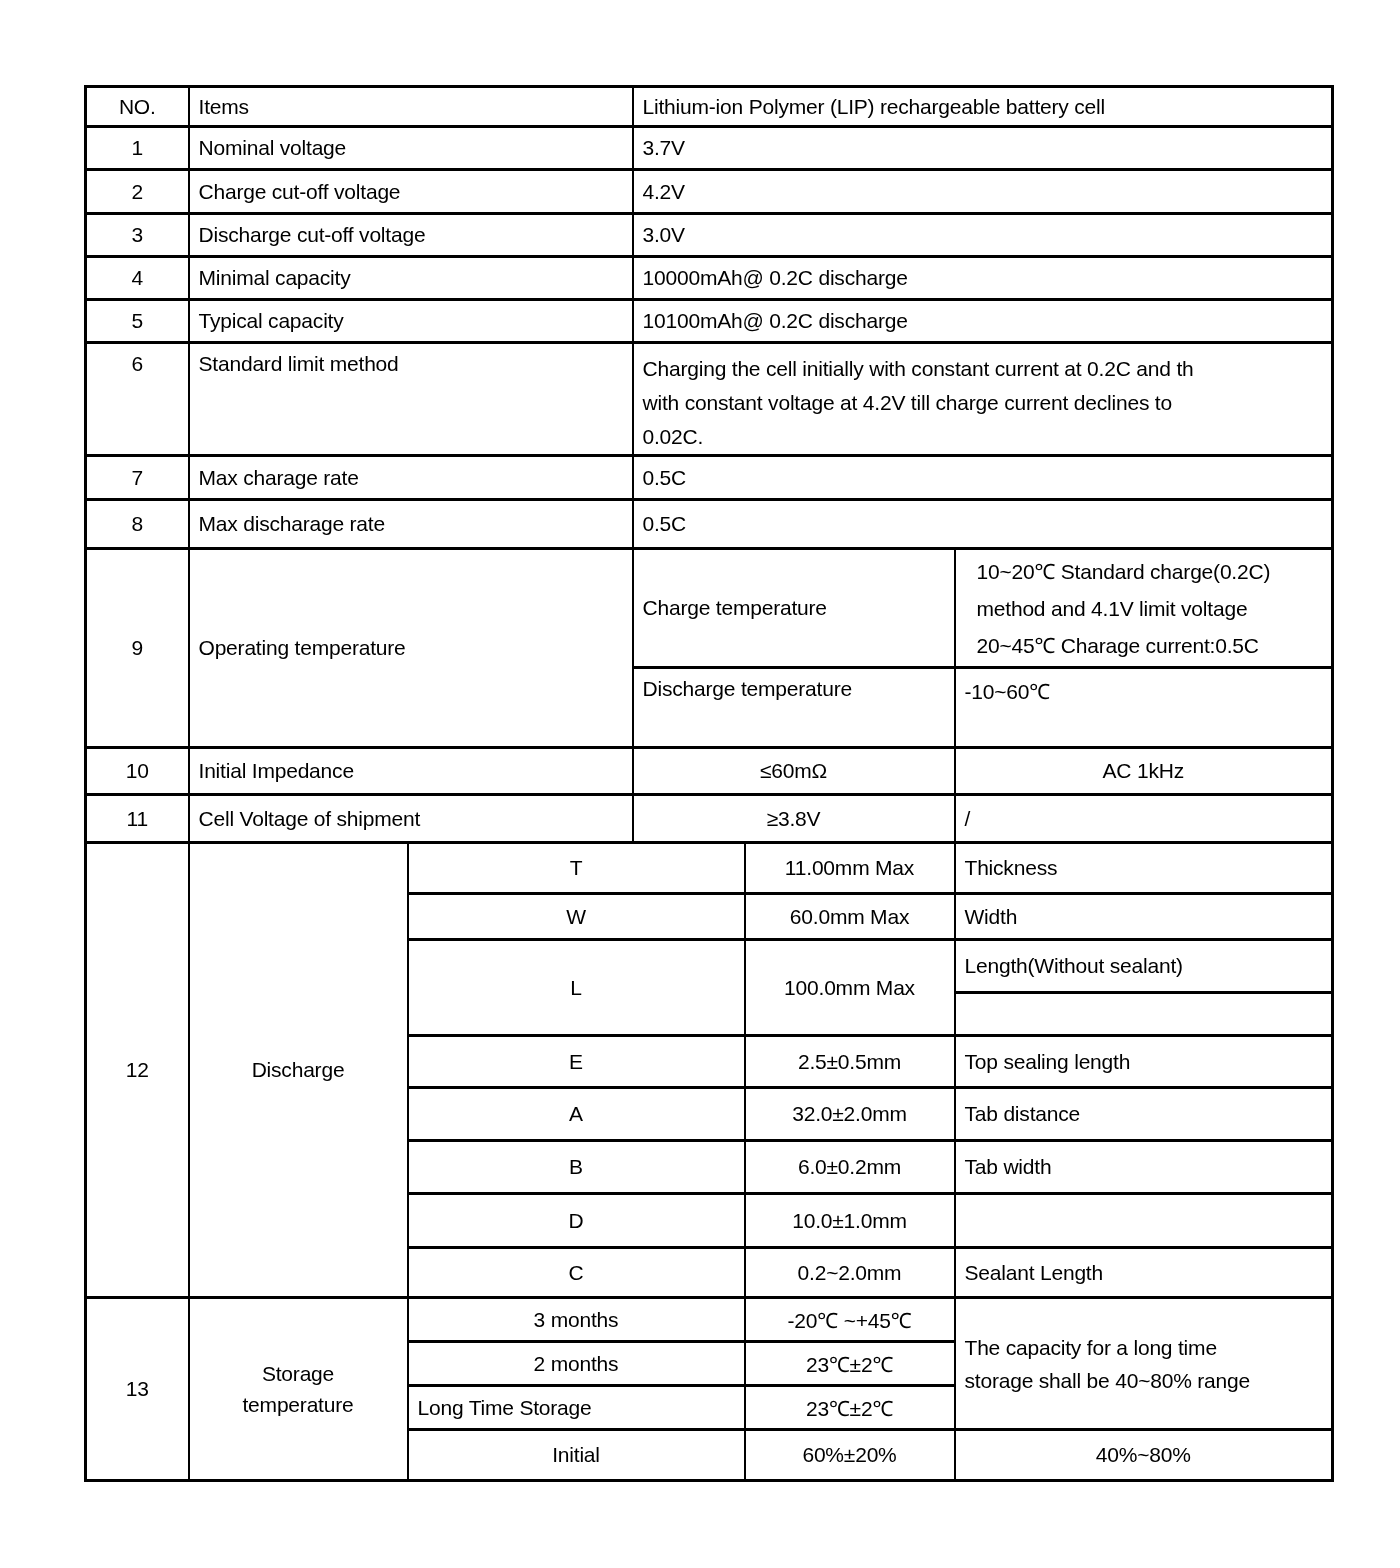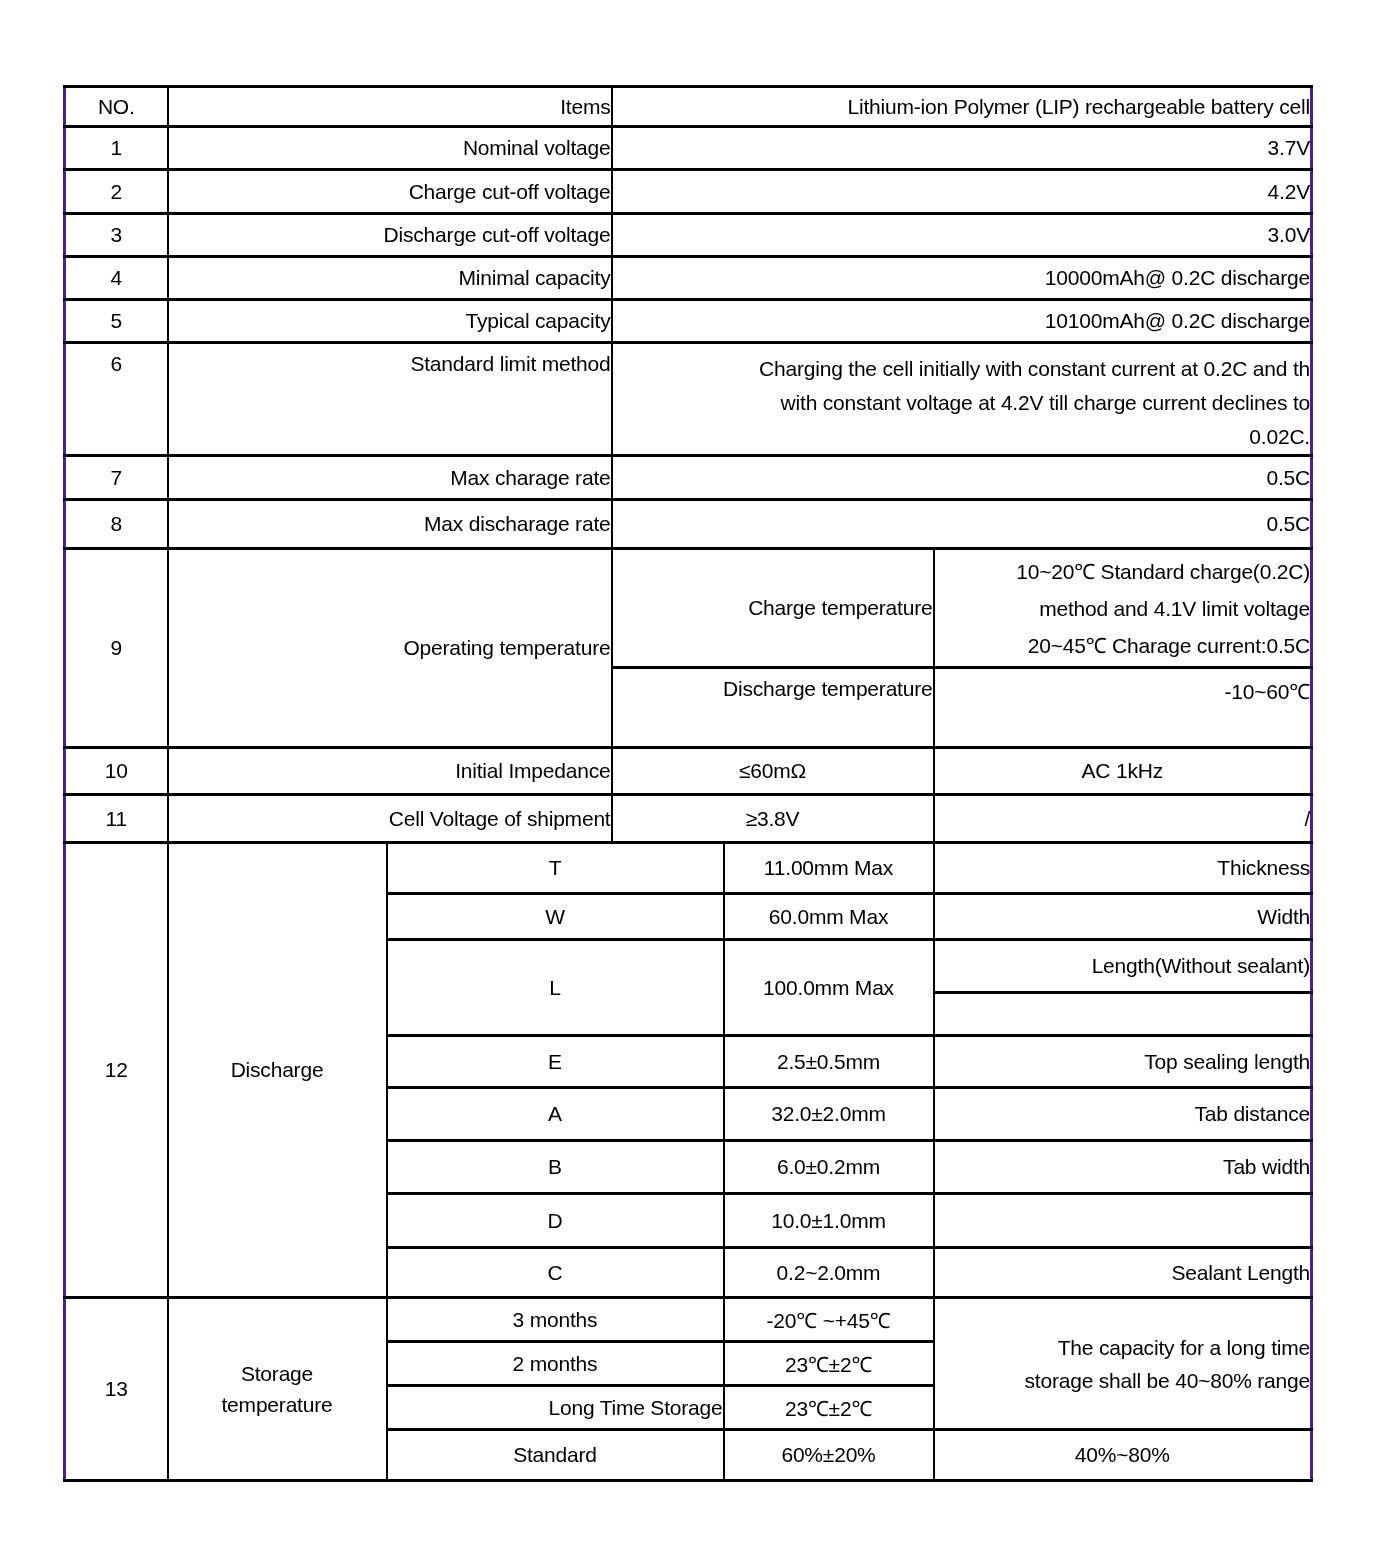--- a/index.html
+++ b/index.html
@@ -1,32 +1,32 @@
 <!DOCTYPE html>
 <html><head>
 <meta charset="utf-8">
 <style>
   html,body { margin:0; padding:0; background:#ffffff; }
   .page {
     position:relative; width:1400px; height:1568px; background:#ffffff;
     font-family:"Liberation Sans", sans-serif; color:#000;
   }
   table.spec {
-    position:absolute; left:63px; top:85px; width:1247px;
+    position:absolute; left:84px; top:85px; width:1247px;
     border-collapse:collapse; table-layout:fixed;
-    border:3px solid #4c1d95;
+    border:3px solid #000000;
   }
   table.spec td {
     border:2px solid #000;
     border-top-width:3px; border-bottom-width:3px;
     font-size:21px; letter-spacing:-0.2px;
     vertical-align:middle; padding:0; overflow:hidden;
     white-space:nowrap;
   }
-  .l { text-align:right; padding-left:9px !important; }
+  .l { text-align:left; padding-left:9px !important; }
   .c { text-align:center; }
   .top { vertical-align:top !important; padding-top:8px !important; }
   .lines div { line-height:34px; }
   .lines9 div { line-height:37px;margin-left:12px; }
   .note div { line-height:33px; }
   .mono {
     font-family:Liberation Sans, sans-serif;
     font-size:19px; letter-spacing:0;
   }
   .mono div { line-height:31px; }
@@ -189,19 +189,19 @@
     </tr>
     <tr style="height:44px">
       <td class="c" colspan="2">2 months</td>
       <td class="c">23℃±2℃</td>
     </tr>
     <tr style="height:44px">
       <td class="l" colspan="2">Long Time Storage</td>
       <td class="c">23℃±2℃</td>
     </tr>
     <tr style="height:51px">
-      <td class="c" colspan="2">Standard</td>
+      <td class="c" colspan="2">Initial</td>
       <td class="c">60%±20%</td>
       <td class="c">40%~80%</td>
     </tr>
   </tbody>
     </table>
 </div>
 
 </body></html>

